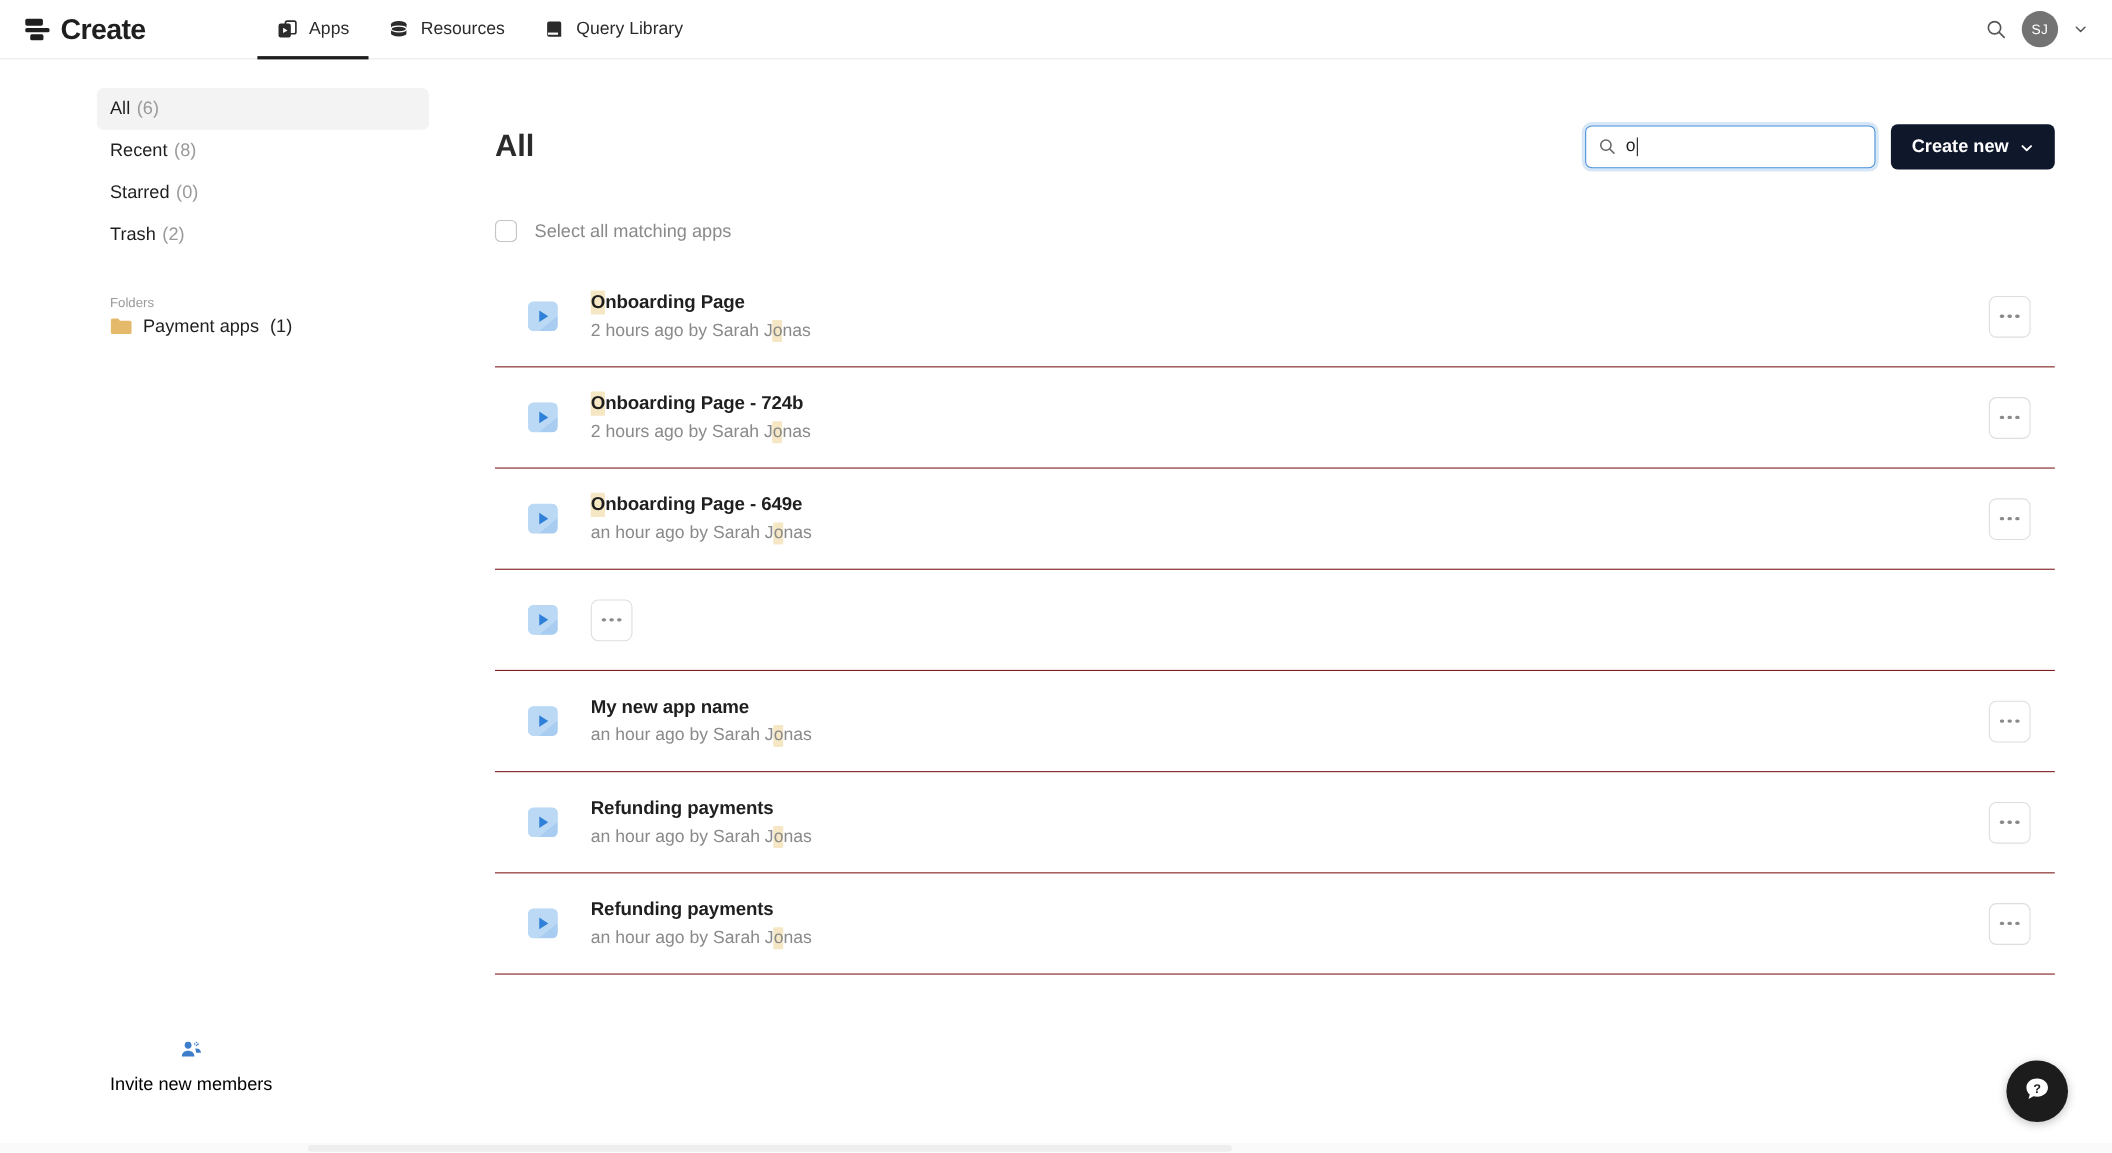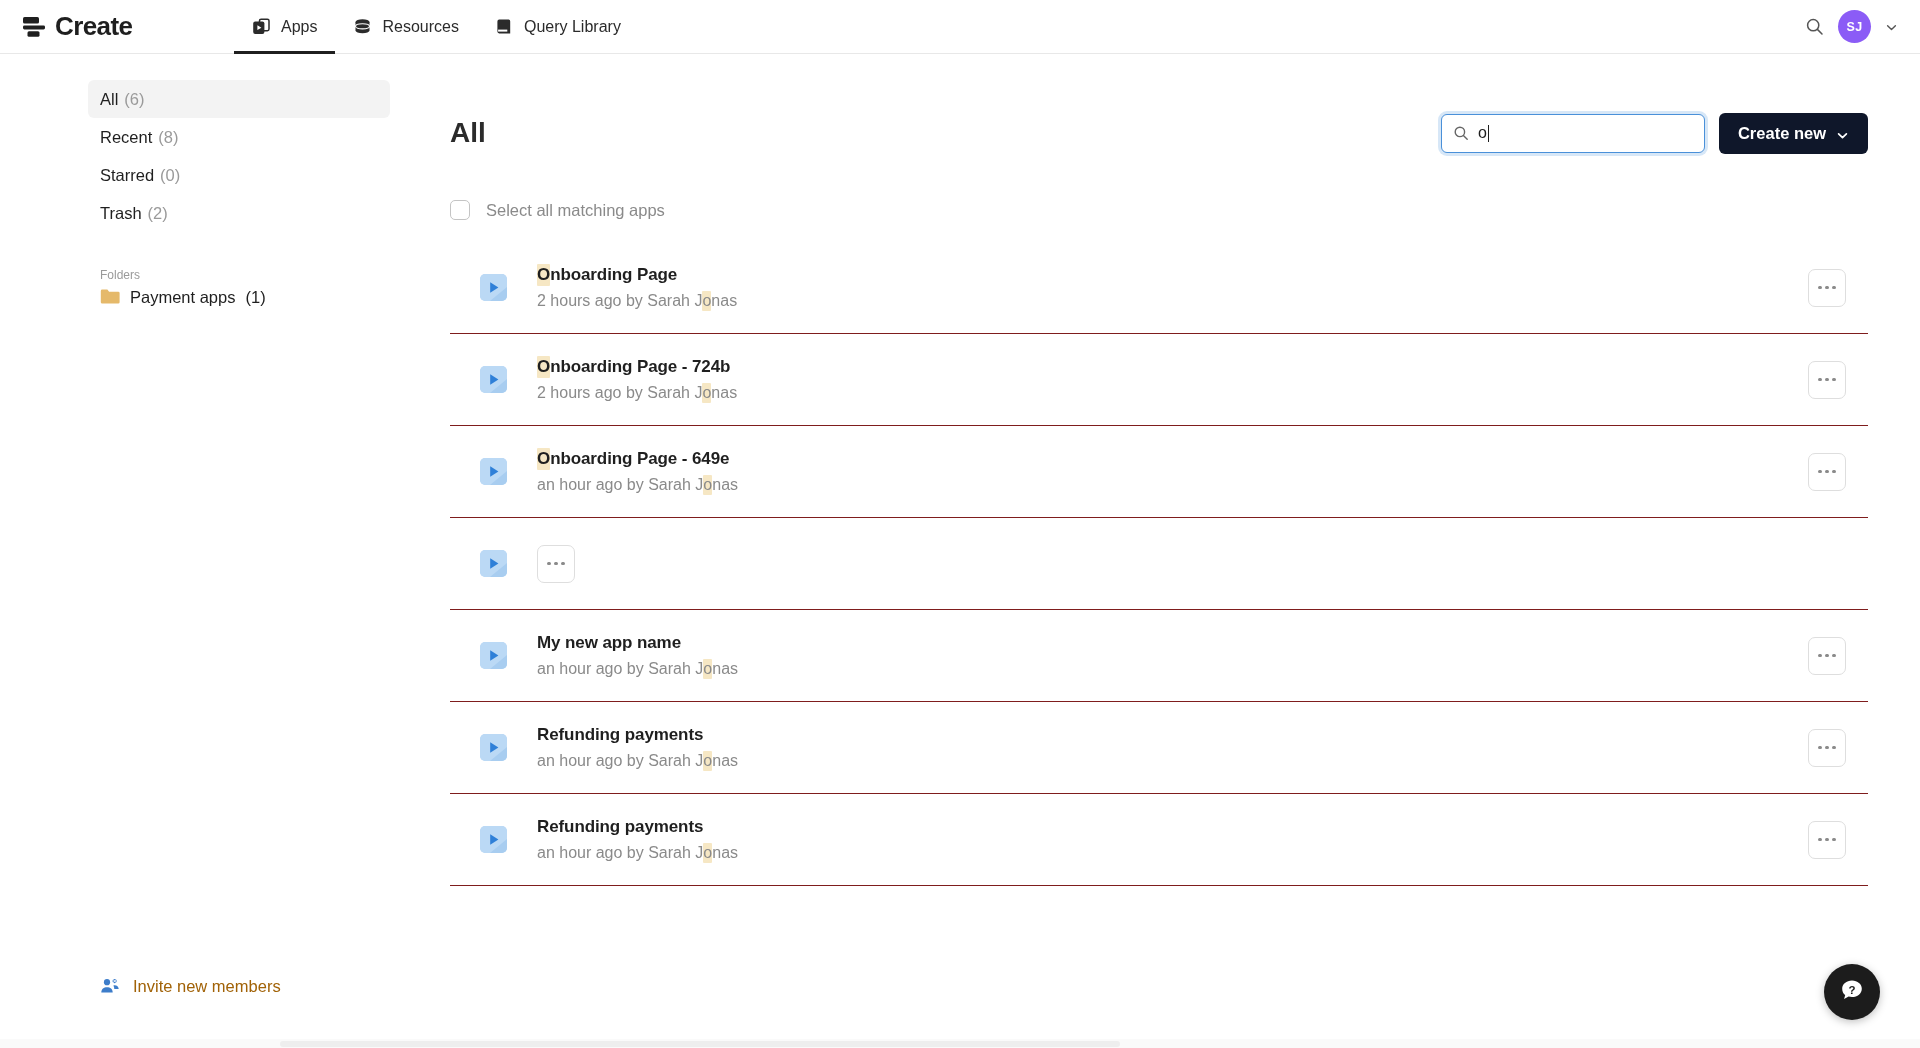--- a/index.html
+++ b/index.html
@@ -62,24 +62,24 @@
   .header-right {
     margin-left: auto;
     display: flex;
     align-items: center;
     gap: 14px;
   }
   .hdr-search-icon { width: 19px; height: 19px; cursor: pointer; }
   .avatar {
     width: 33px; height: 33px;
     border-radius: 50%;
-    background: #8b5cf6;
+    background: #737373;
     color: #fff;
     font-size: 12.5px;
-    font-weight: bold;
+    font-weight: normal;
     display: flex;
     align-items: center;
     justify-content: center;
     cursor: pointer;
     letter-spacing: 0.3px;
   }
   .caret { width: 13px; height: 13px; cursor: pointer; }
 
   
   .body-wrap {
@@ -128,24 +128,25 @@
     cursor: pointer;
   }
   .folder-icon { width: 20px; height: 17px; flex: none; }
   .invite {
     position: absolute;
     left: 100px;
     bottom: 52px;
     display: flex;
     align-items: center;
     gap: 13px;
-    color: #a16207;
+    color: #000000;
     font-size: 16.5px;
     font-weight: 500;
     cursor: pointer;
+    flex-direction: column;
   }
   .invite-icon { width: 20px; height: 20px; flex: none; }
 
   
   .main {
     flex: 1;
     padding: 56px 52px 0 0;
     position: relative;
     min-width: 0;
   }

